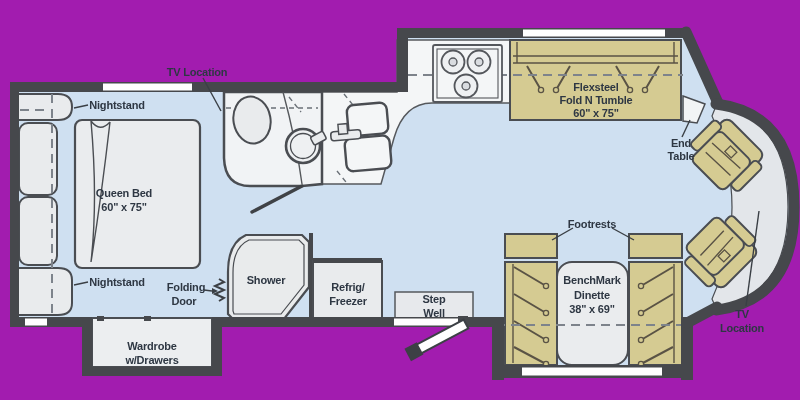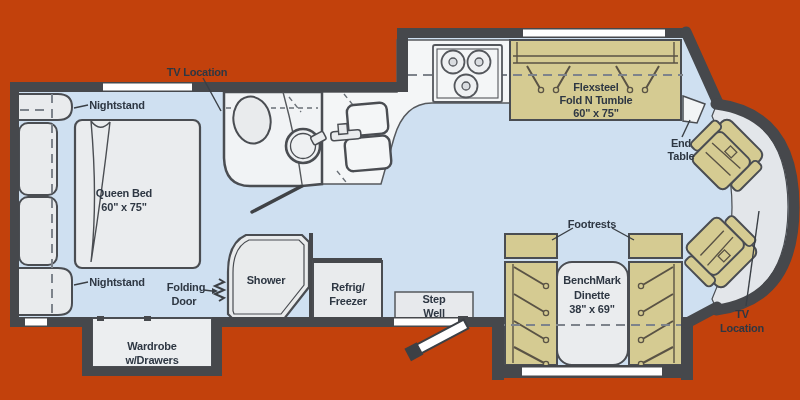--- a/index.html
+++ b/index.html
@@ -1,16 +1,16 @@
 <!DOCTYPE html>
 <html><head>
 <meta charset="utf-8">
 <style>
   html,body{margin:0;padding:0;background:#ffffff;}
-  .stage{width:800px;height:400px;position:relative;background:#c2410c;overflow:hidden;}
+  .stage{width:800px;height:400px;position:relative;background:#a21caf;overflow:hidden;}
   svg{display:block;}
   .lbl{
     font-family:"Liberation Sans",sans-serif;
     font-weight:700;
     font-size:11px;
     letter-spacing:-0.2px;
     fill:#2e3743;
     text-anchor:middle;
   }
   .fixture{fill:#e9ebed;stroke:#4a4d52;stroke-width:2;}

